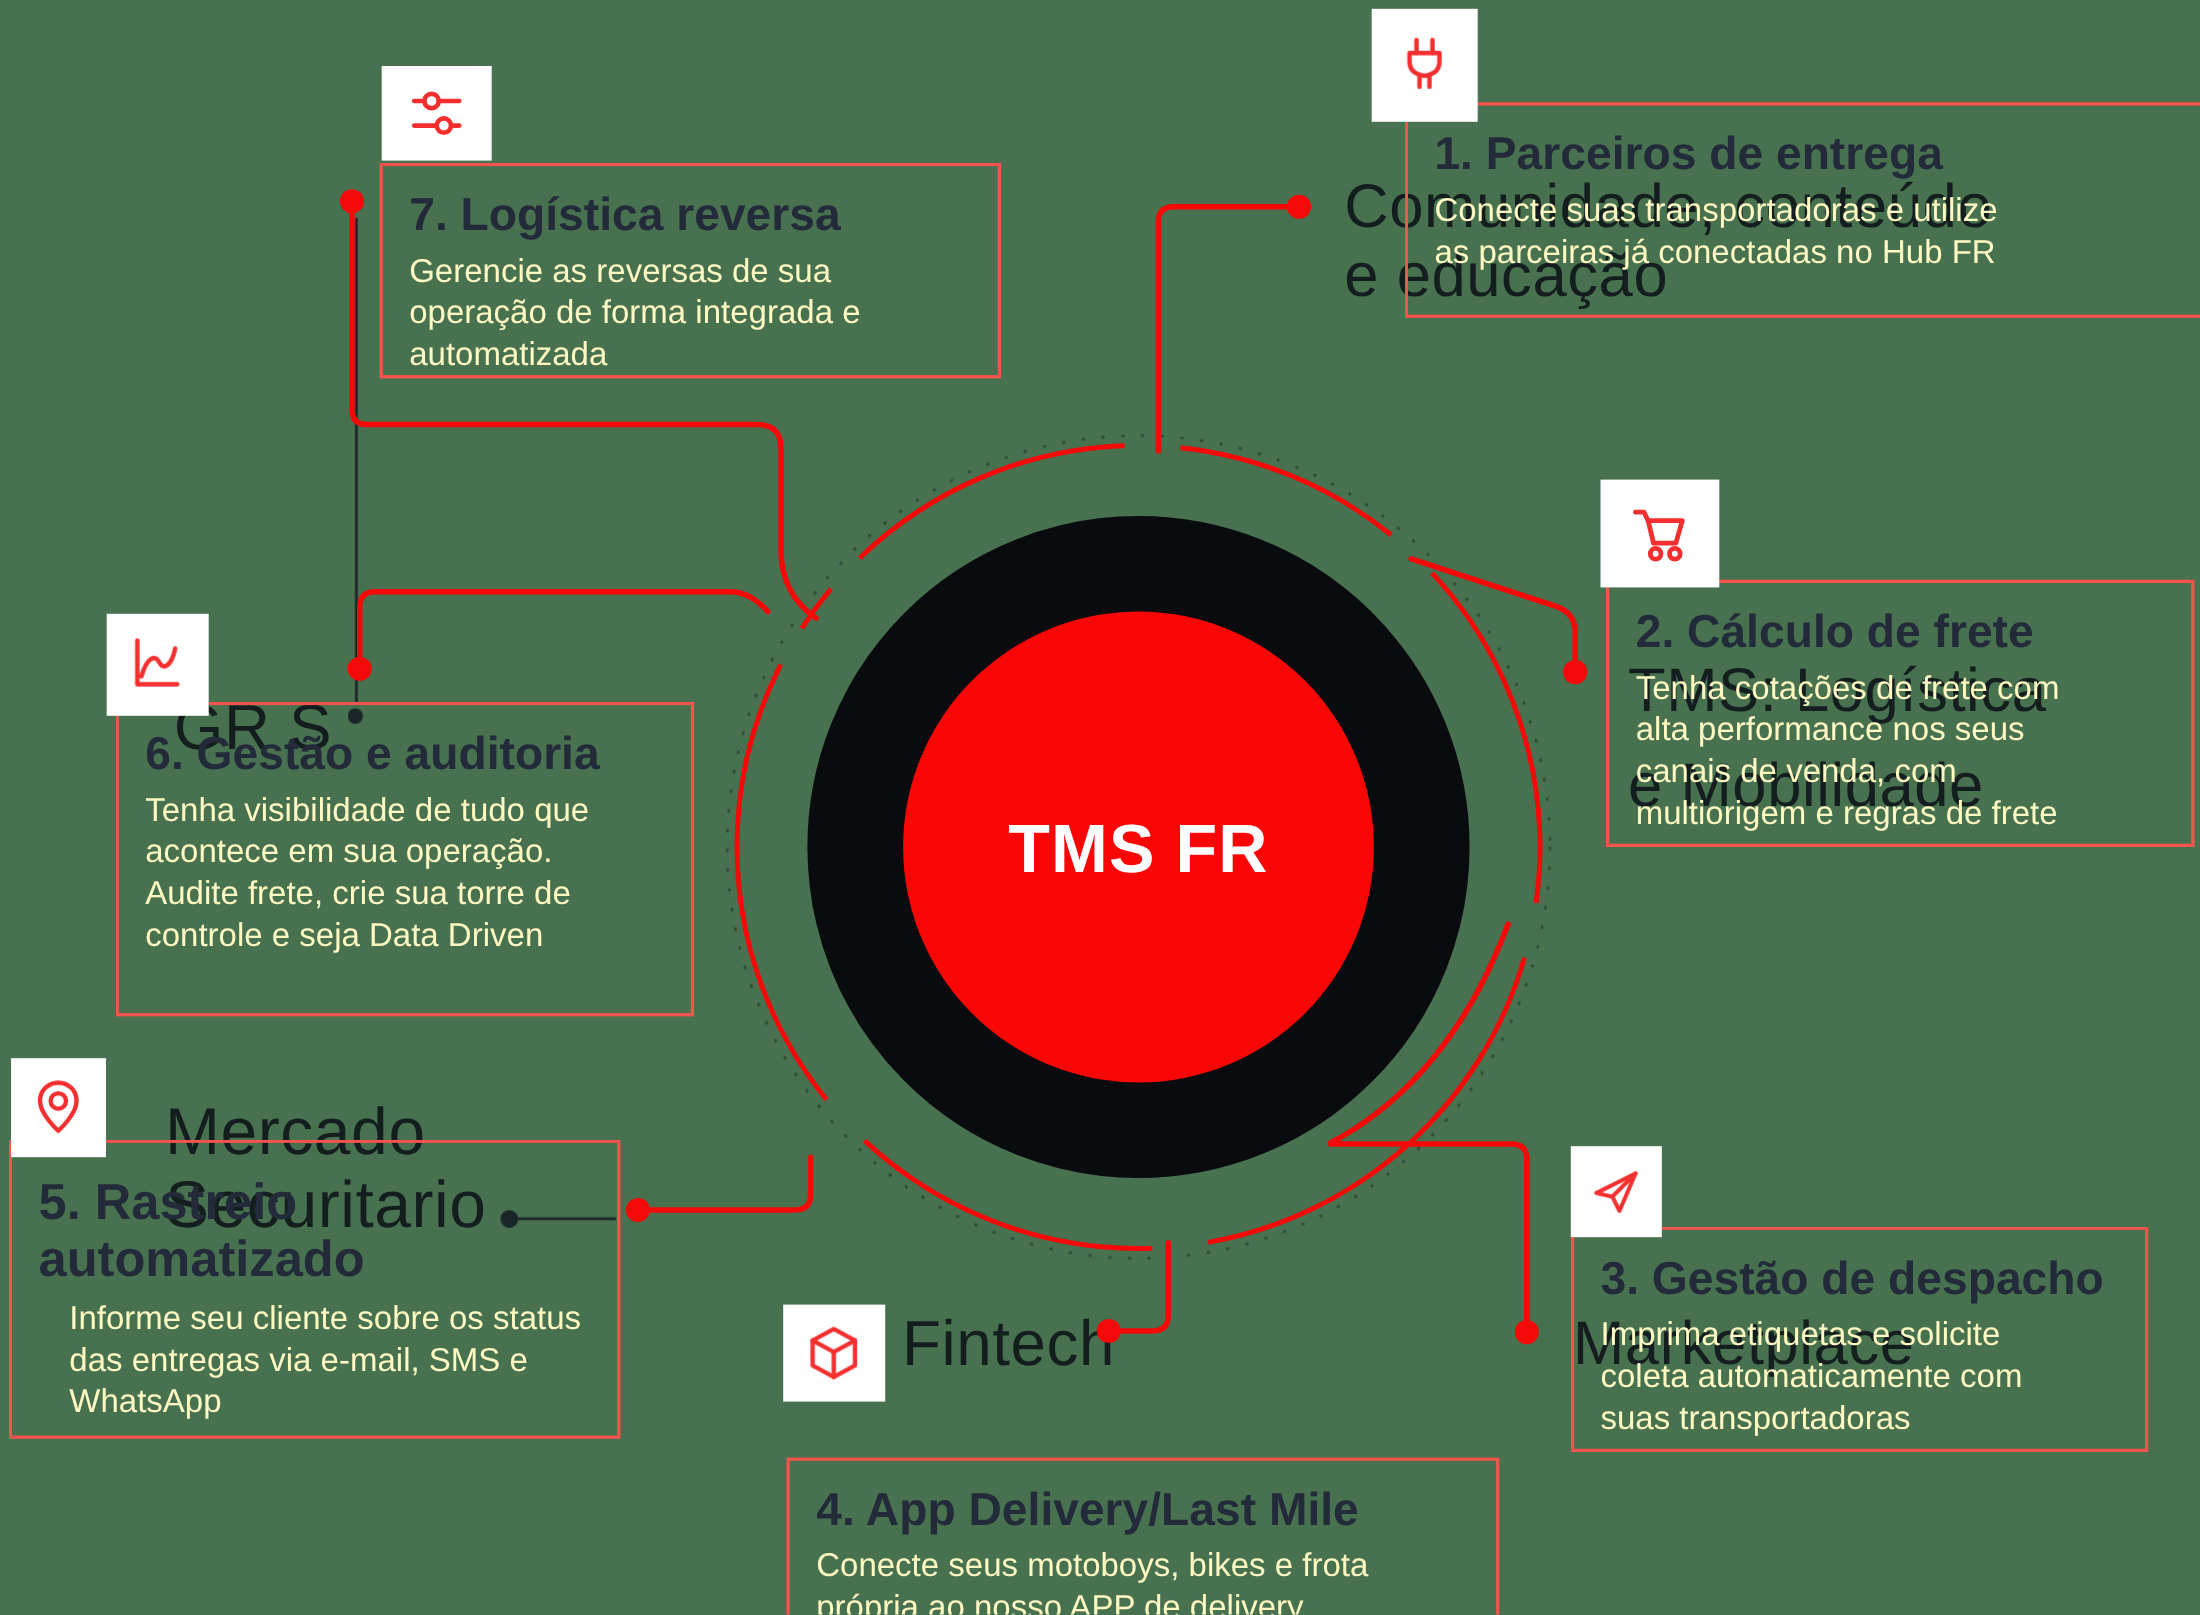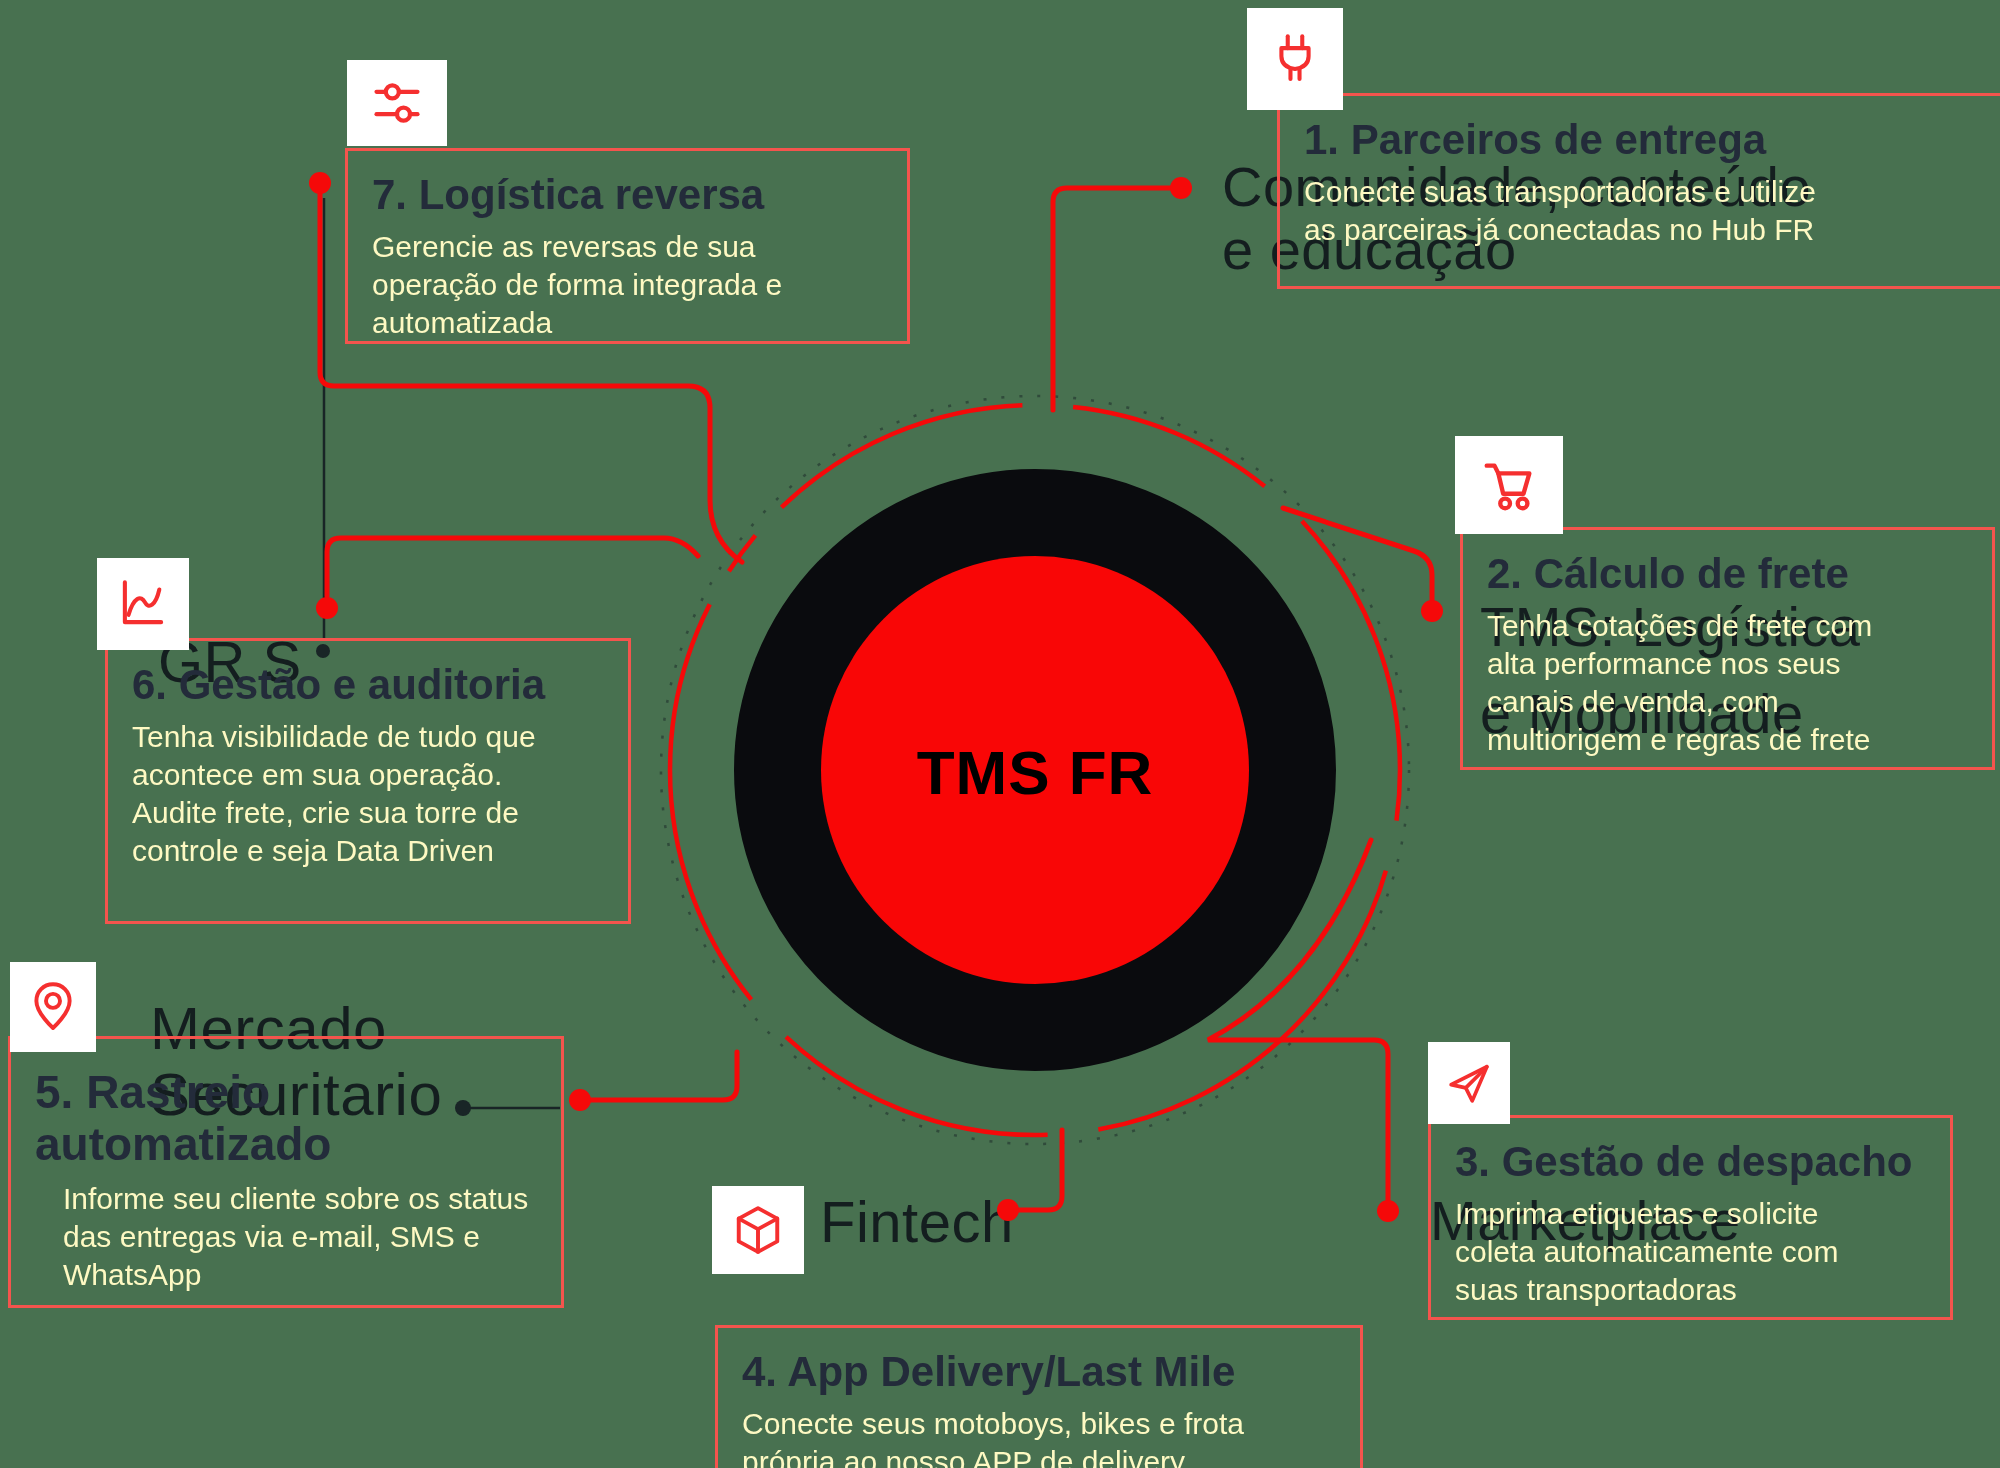--- a/index.html
+++ b/index.html
@@ -11,21 +11,21 @@
   .g-community{left:1222px;top:156px;font-size:56px;}
   .g-tms{left:1480px;top:584px;font-size:56px;line-height:1.55;}
   .g-marketplace{left:1430px;top:1190px;font-size:56px;}
   .g-fintech{left:820px;top:1190px;font-size:58px;}
   .g-mercado{left:150px;top:996px;font-size:60px;line-height:1.1;}
   .g-gr{left:158px;top:630px;font-size:58px;}
   
   .net{position:absolute;left:0;top:0;z-index:2;}
   
   .center-label{position:absolute;z-index:3;left:835px;top:737px;width:400px;text-align:center;
-    color:#000000;font-size:62px;font-weight:bold;letter-spacing:1px;}
+    color:#ffffff;font-size:62px;font-weight:bold;letter-spacing:1px;}
   
   .fbox{position:absolute;z-index:4;border:3px solid #f4544d;background:transparent;
         box-sizing:border-box;padding:20px 24px 0 24px;}
   .fbox .title{color:#232b3a;font-weight:bold;font-size:42px;line-height:1.12;margin:0 0 10px 0;}
   .fbox .desc{color:#fef9c3;font-size:30px;line-height:1.27;margin:0;}
   .b1{left:1243px;top:93px;width:776px;height:196px;margin-left:34px;}
   .b1 .desc{width:540px;}
   .b2{left:1460px;top:527px;width:535px;height:243px;}
   .b2 .desc{width:436px;}
   .b3{left:1428px;top:1115px;width:525px;height:205px;}

